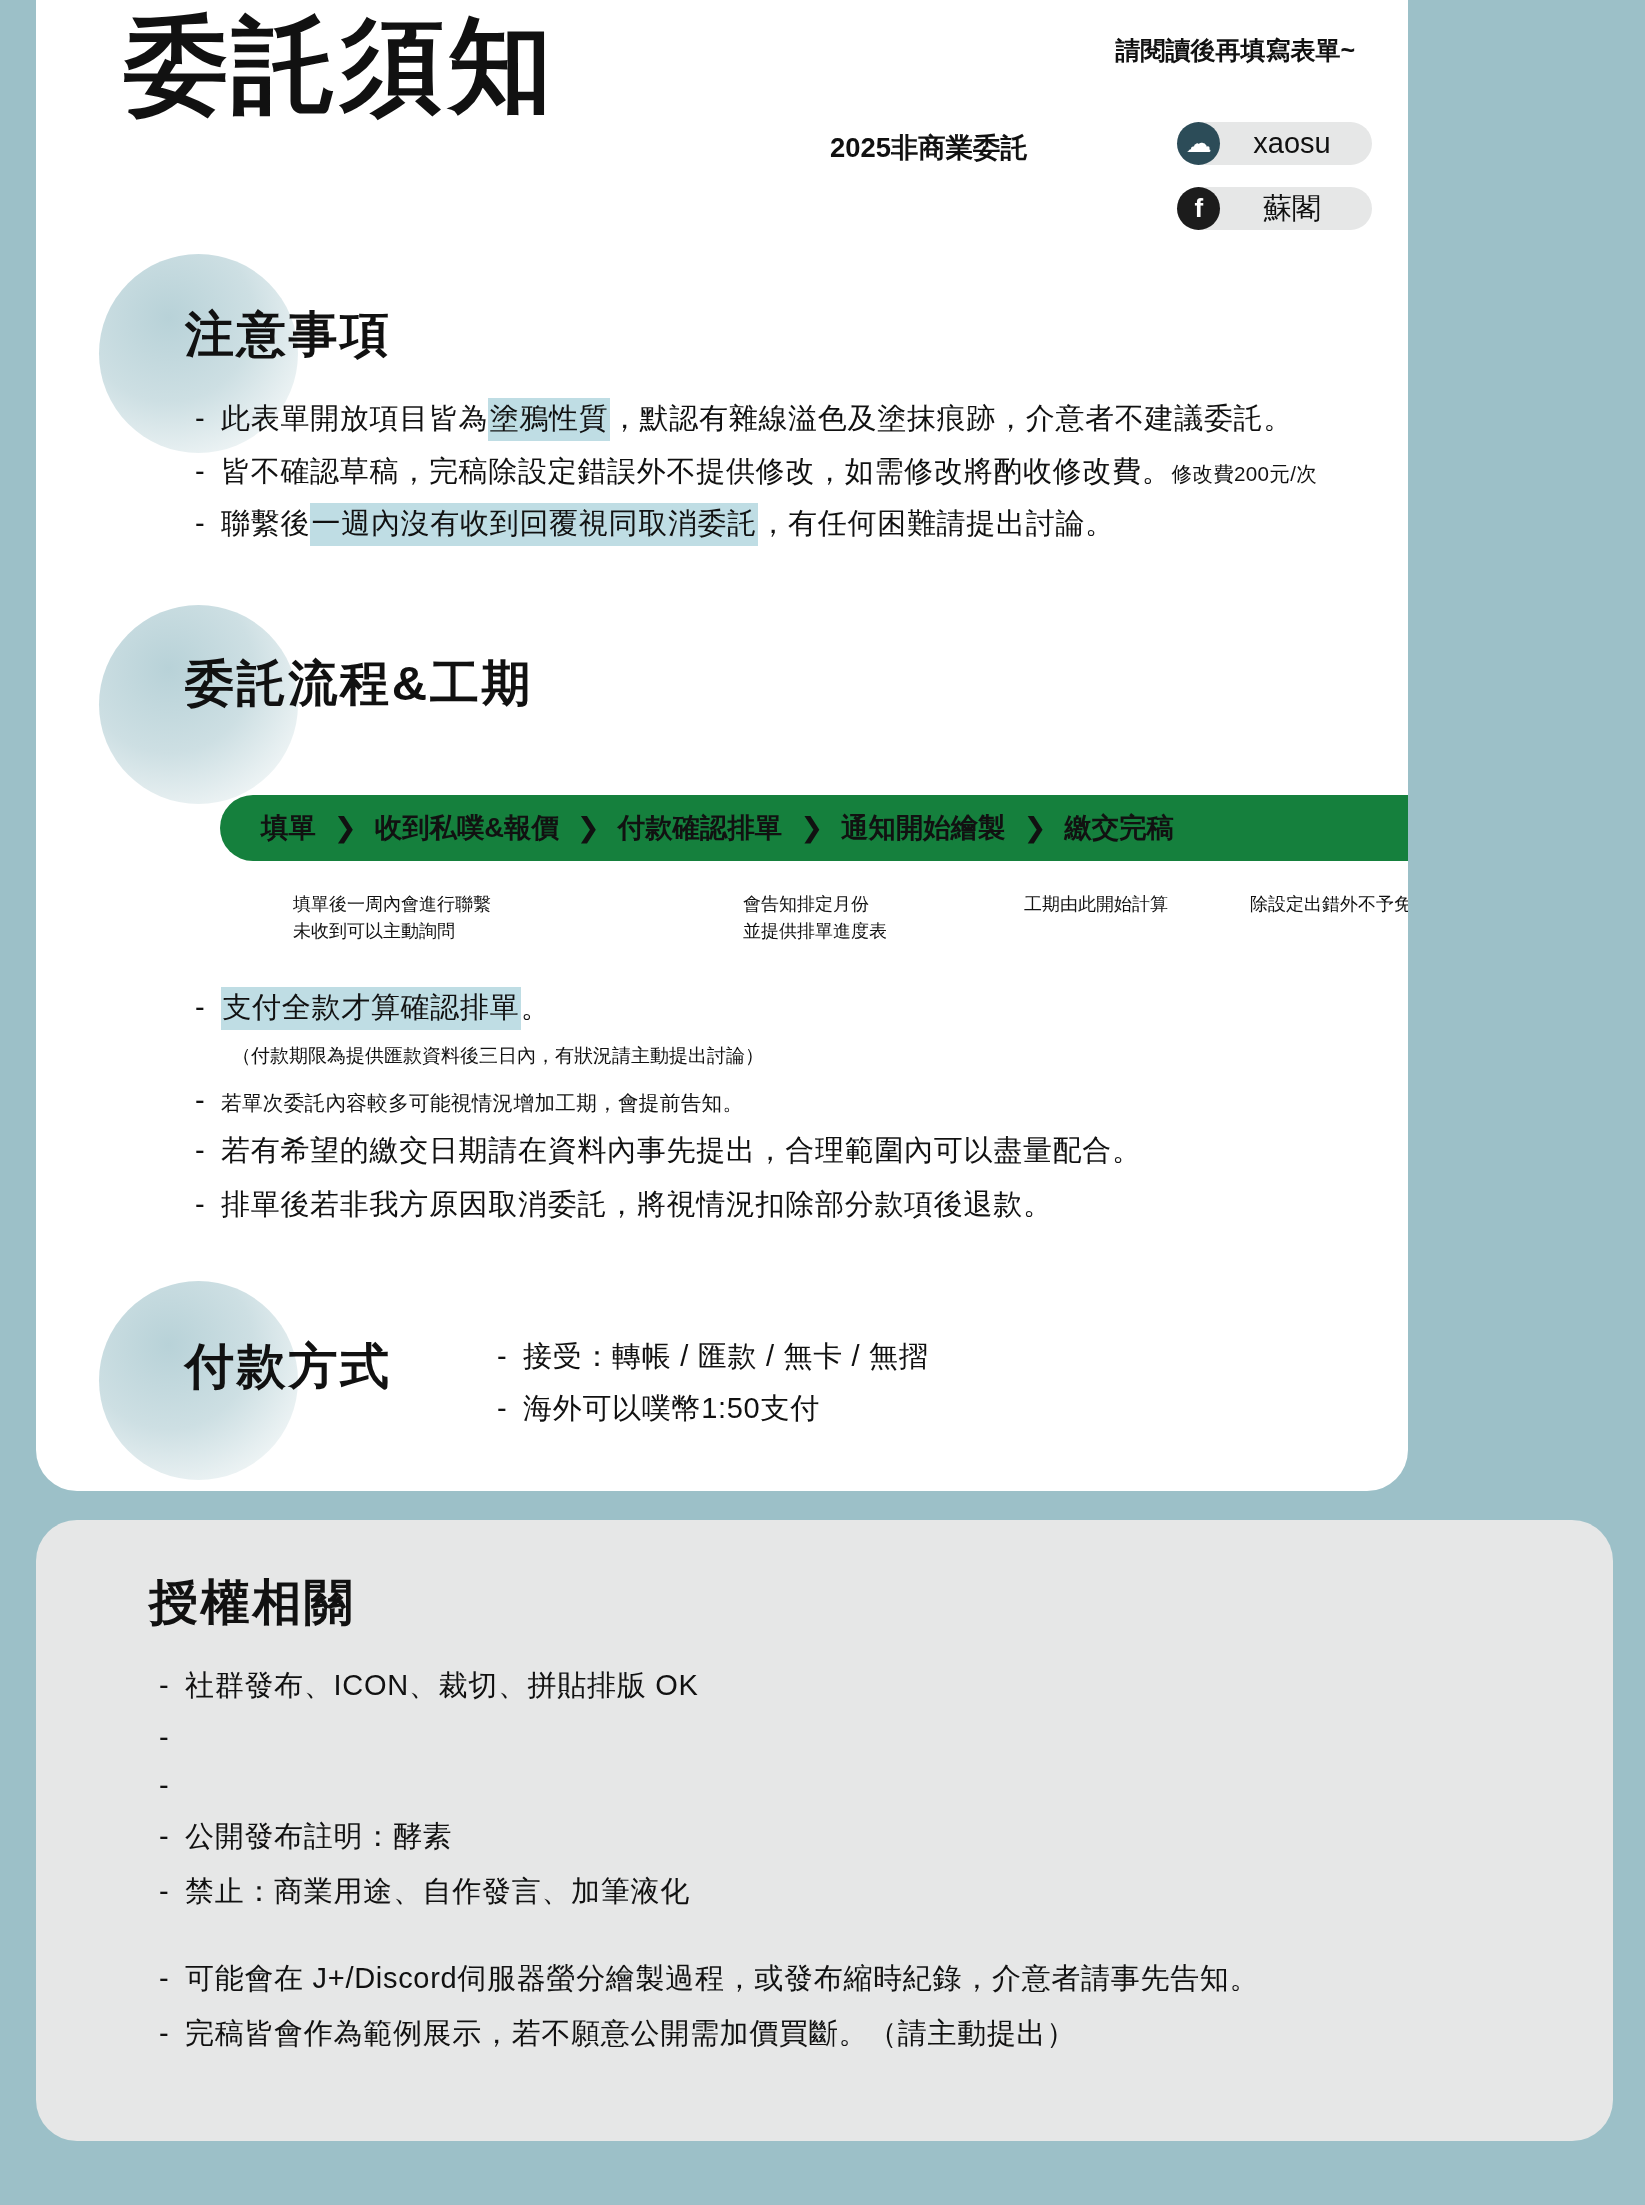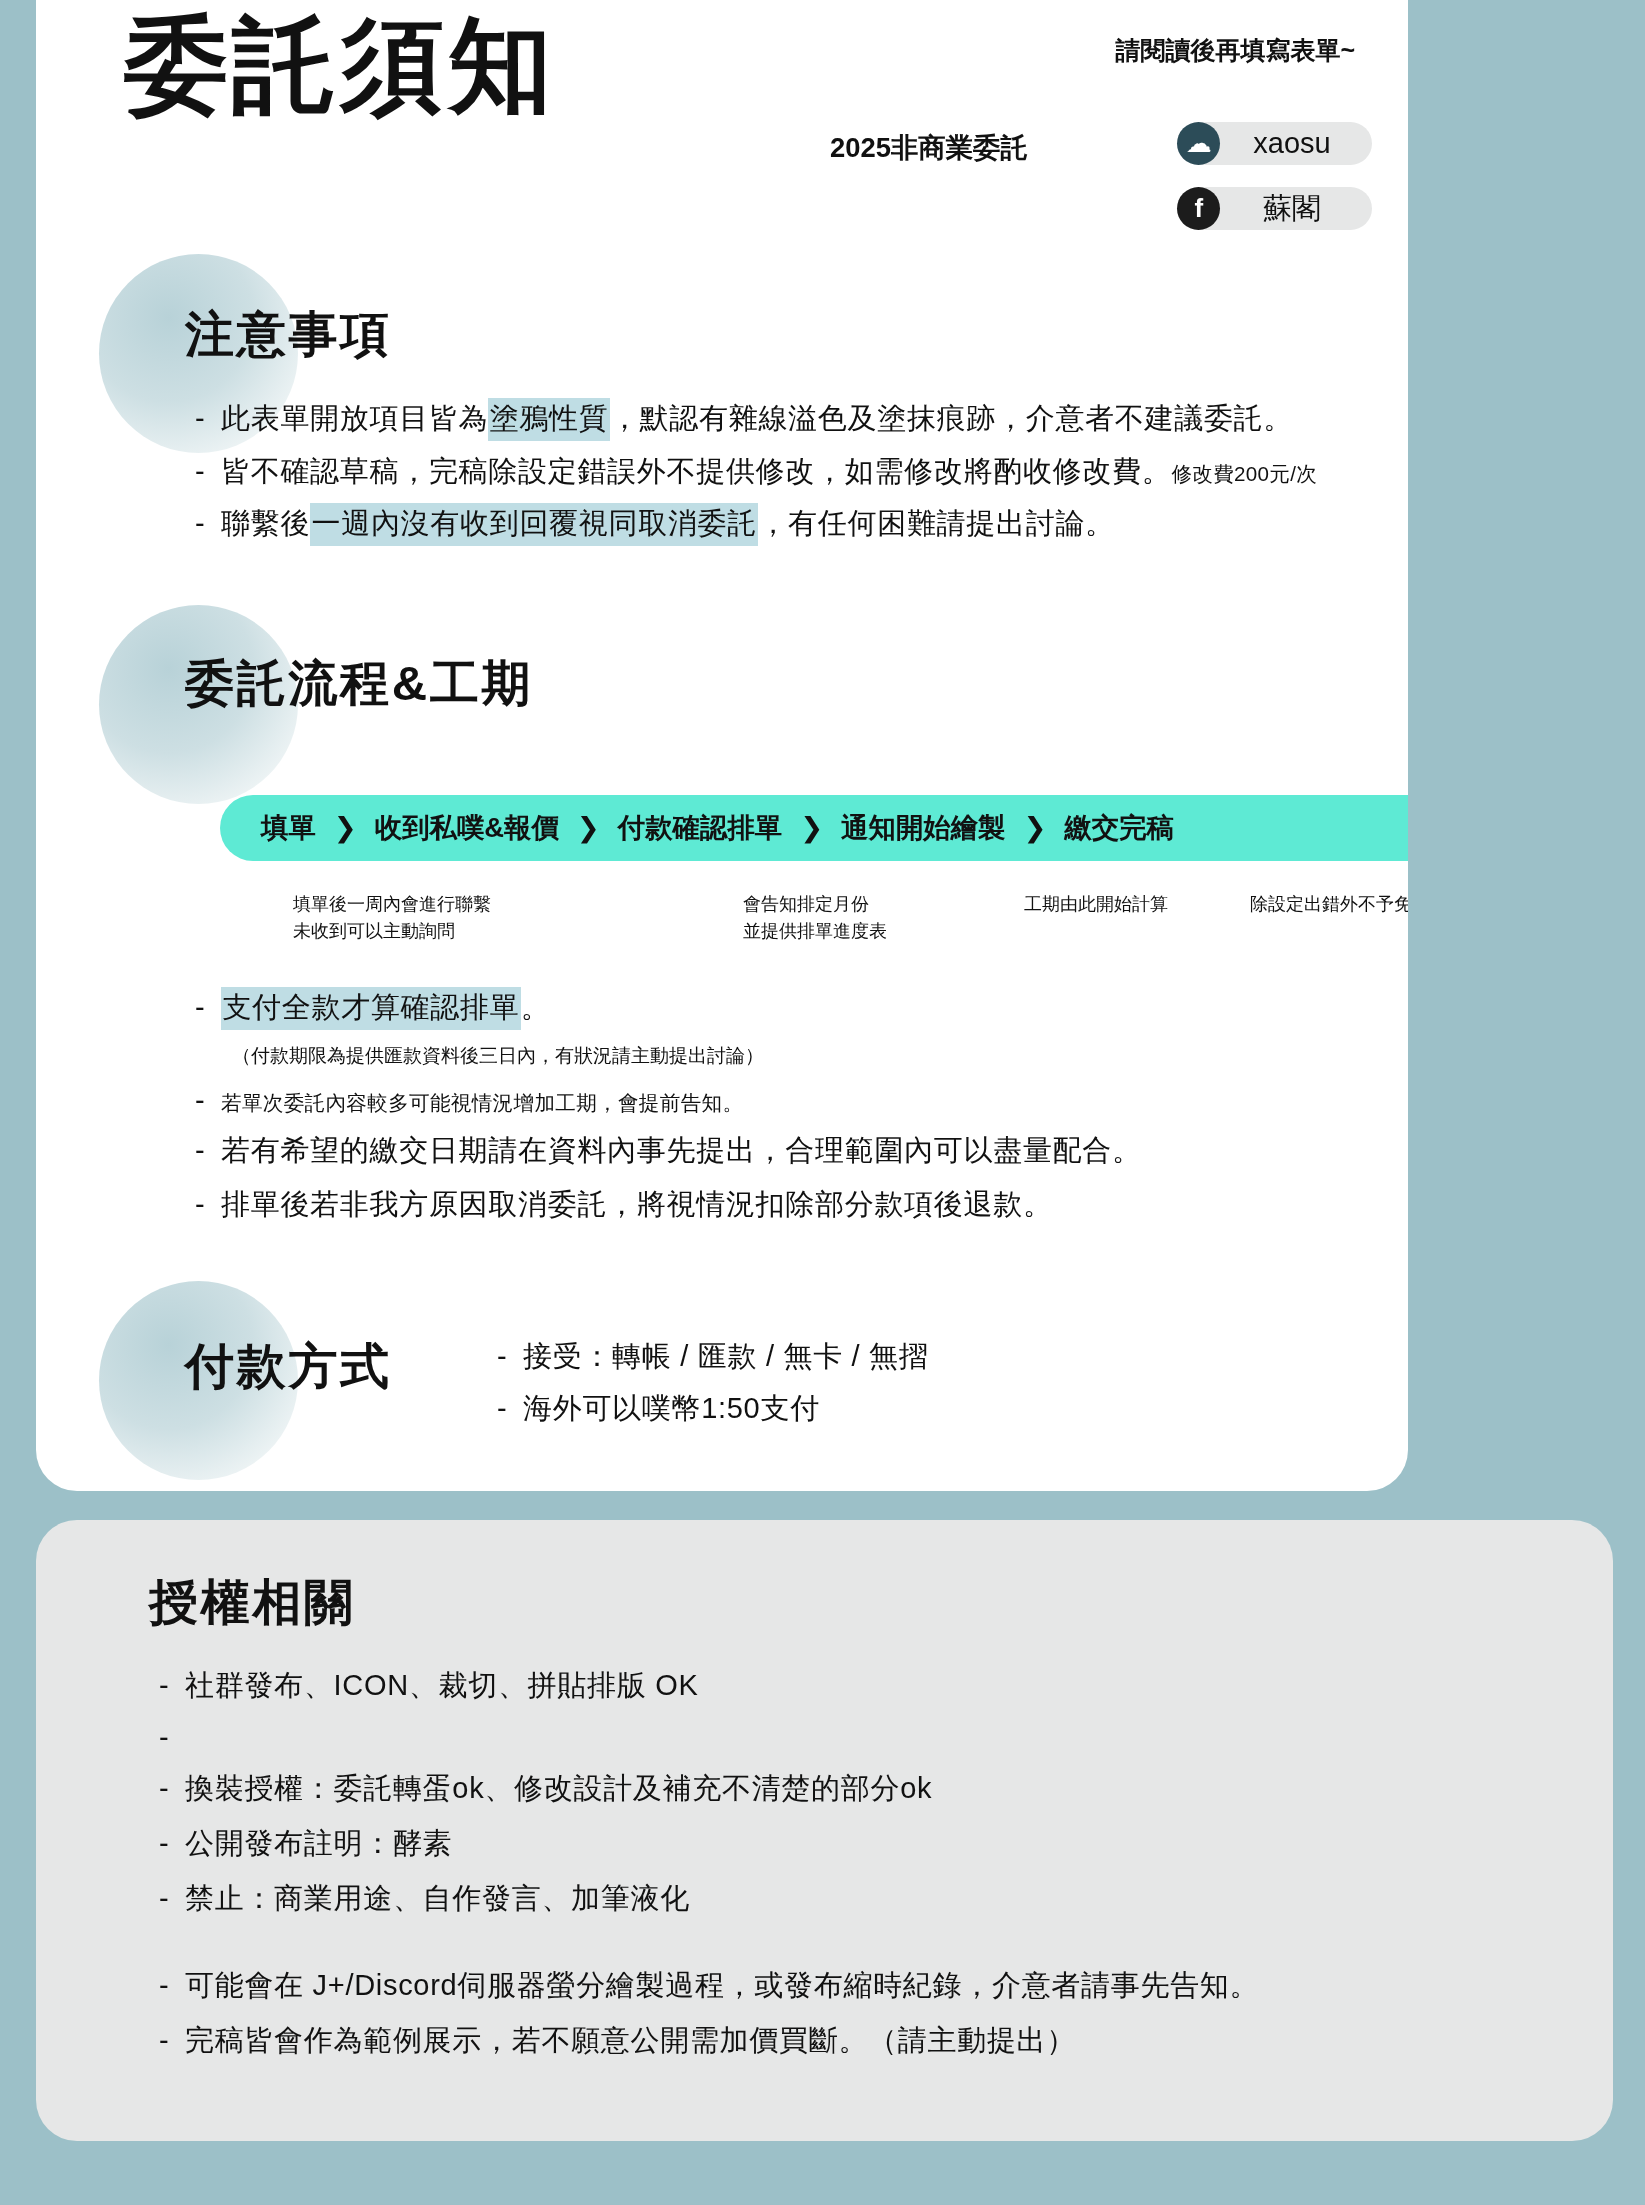--- a/index.html
+++ b/index.html
@@ -173,21 +173,21 @@
   .sec1 { left: 159px; top: 398px; }
   .sec1 .line { margin-bottom: 11px; }
 
   
   .flow-bar {
     position: absolute;
     left: 184px;
     top: 795px;
     width: 1282px;
     height: 66px;
-    background: #5eead4;
+    background: #15803d;
     border-radius: 33px;
     display: flex;
     align-items: center;
     padding: 0 41px;
     box-sizing: border-box;
   }
   .flow-step {
     font-size: 27.4px;
     font-weight: bold;
     color: #111;
@@ -363,21 +363,20 @@
     <div class="bullets sec4">
       <div class="line">
         <span class="dash">-</span>
         <span class="txt">社群發布、ICON、裁切、拼貼排版 OK</span>
       </div>
       <div class="line">
         <span class="dash">-</span>
       </div>
       <div class="line">
         <span class="dash">-</span>
-        <span class="txt">換裝授權：委託轉蛋ok、修改設計及補充不清楚的部分ok</span>
       </div>
       <div class="line">
         <span class="dash">-</span>
         <span class="txt">公開發布註明：酵素</span>
       </div>
       <div class="line">
         <span class="dash">-</span>
         <span class="txt">禁止：商業用途、自作發言、加筆液化</span>
       </div>
       <div class="gap"></div>

